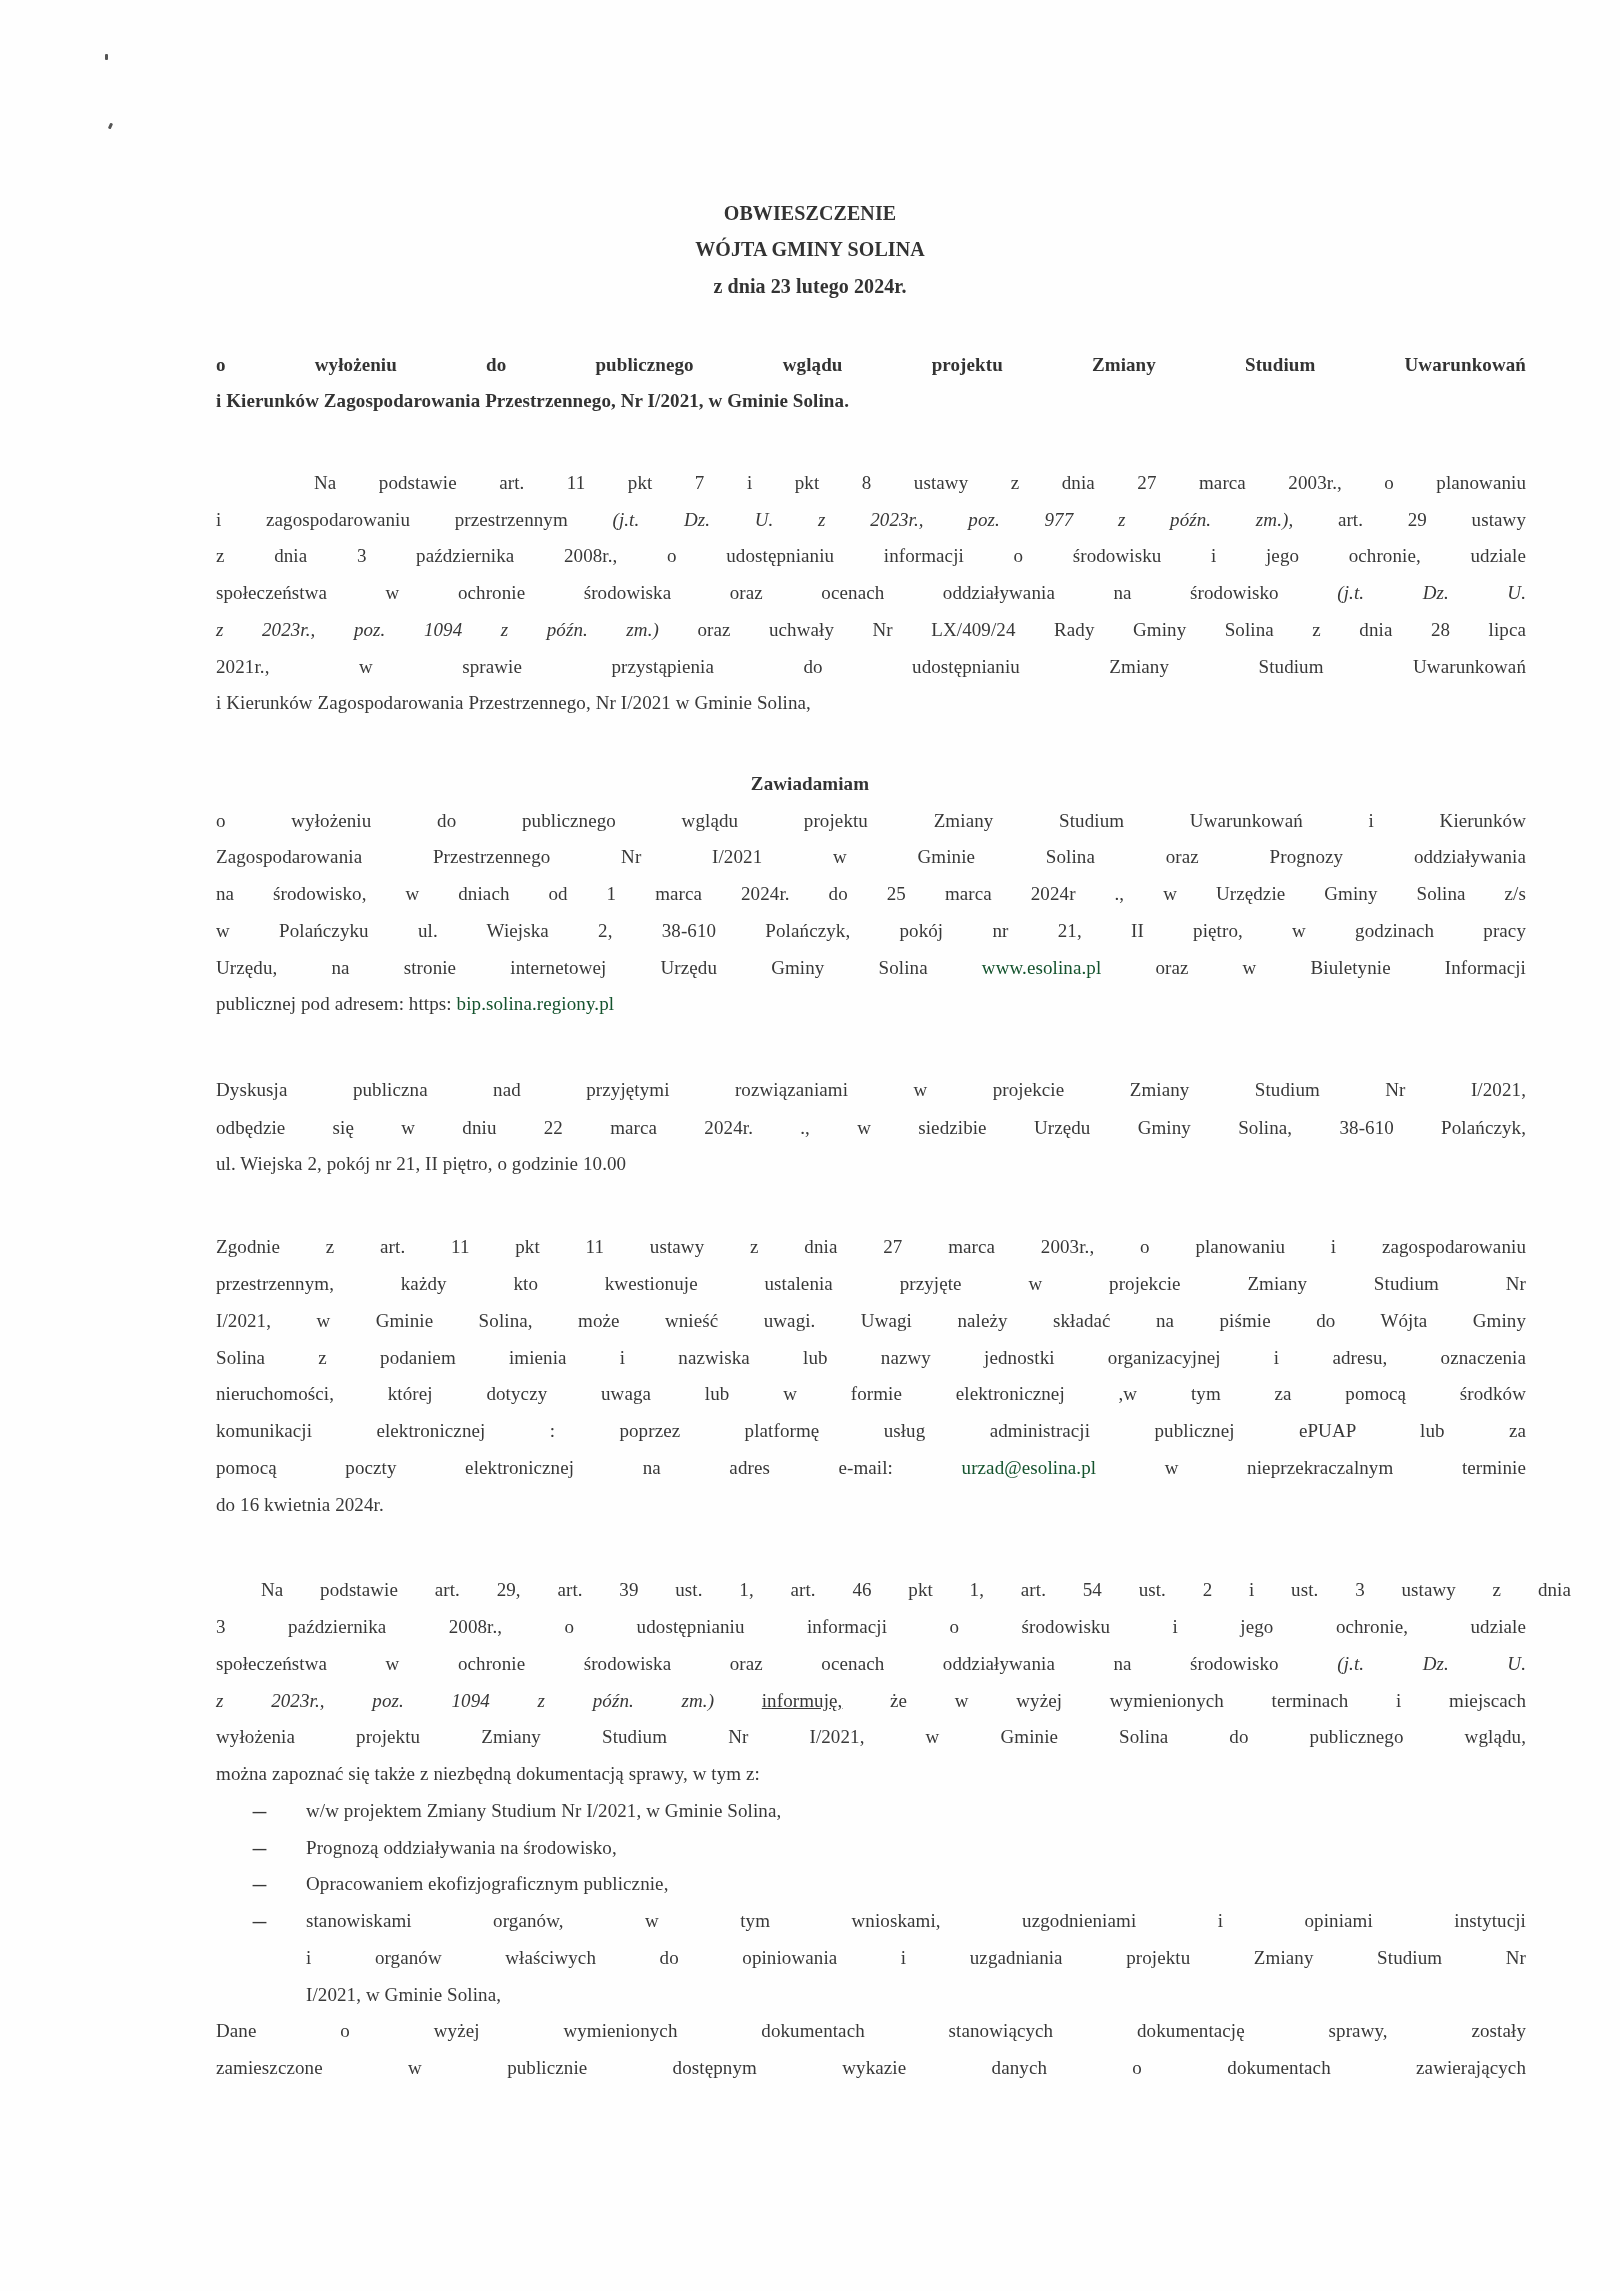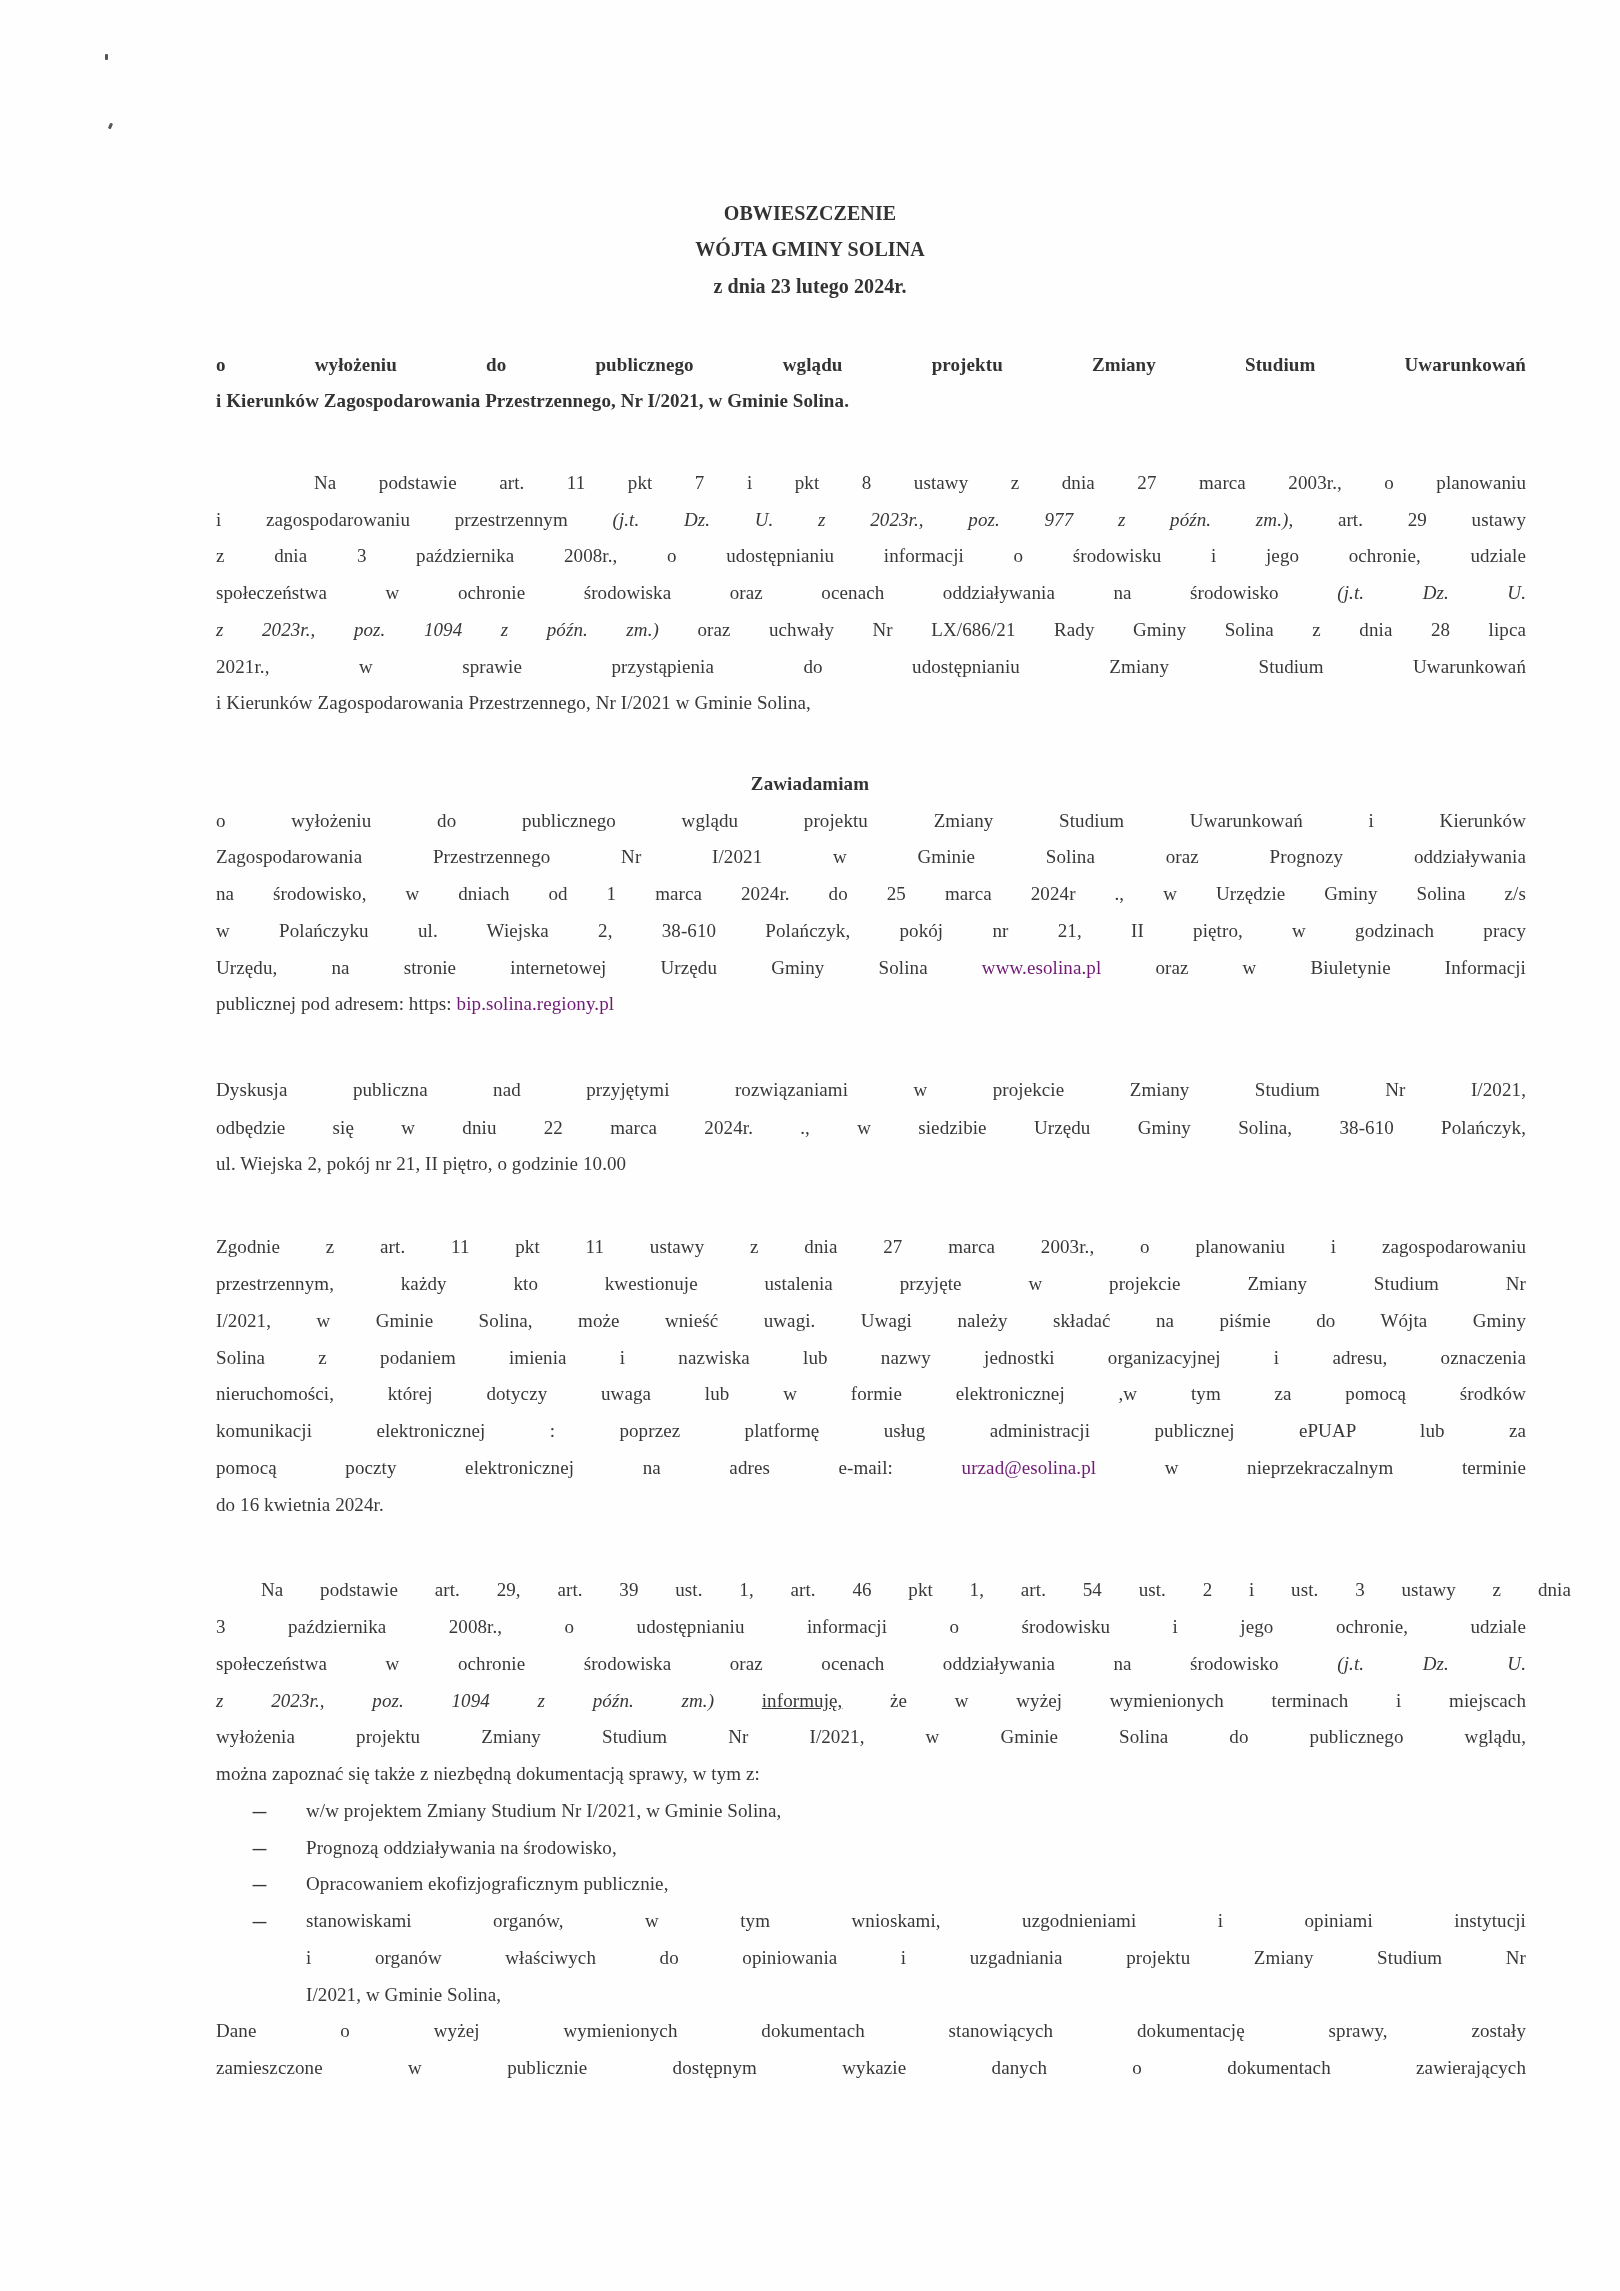--- a/index.html
+++ b/index.html
@@ -19,21 +19,21 @@
     letter-spacing: 0.1px;
   }
   .just { text-align: justify; text-align-last: justify; }
   .center { text-align: center; left: 0; width: 1620px; }
   .bold { font-weight: bold; color: #333; }
   .title { font-size: 20px; }
   .indent { padding-left: 98px; box-sizing: border-box; }
   .list-dash { position: absolute; left: 240px; width: 39px; text-align: center;
     font-family: "Liberation Serif", serif; font-size: 27px; line-height: 37px; color:#383838; }
   .list-line { left: 306px; width: 1220px; }
-  .link { color: #701a75; }
+  .link { color: #14532d; }
   i { font-style: italic; }
   .u { text-decoration: underline; }
 </style>
 </head>
 <body>
 
 <div class="page">
 
   <div class="mark" style="left:105px;top:54px;"></div>
   <div class="mark" style="left:109px;top:123px;transform:rotate(25deg);"></div>
@@ -42,21 +42,21 @@
   <div class="line center bold title" style="top:231px;">WÓJTA GMINY  SOLINA</div>
   <div class="line center bold title" style="top:268px;">z dnia   23 lutego 2024r.</div>
 
   <div class="line bold just" style="top:346px;">o wyłożeniu do publicznego wglądu projektu Zmiany Studium Uwarunkowań</div>
   <div class="line bold" style="top:382px;">i Kierunków Zagospodarowania Przestrzennego, Nr I/2021, w Gminie Solina.</div>
 
   <div class="line just indent" style="top:464px;">Na podstawie art. 11 pkt 7 i pkt 8 ustawy z dnia 27 marca 2003r., o planowaniu</div>
   <div class="line just" style="top:501px;"><span>i zagospodarowaniu przestrzennym </span><i>(j.t. Dz. U. z 2023r., poz. 977 z późn. zm.),</i><span> art. 29 ustawy</span></div>
   <div class="line just" style="top:537px;">z dnia 3 października 2008r., o udostępnianiu informacji o środowisku i jego ochronie, udziale</div>
   <div class="line just" style="top:574px;"><span>społeczeństwa w ochronie środowiska oraz ocenach oddziaływania na środowisko </span><i>(j.t. Dz. U.</i></div>
-  <div class="line just" style="top:611px;"><i>z 2023r., poz. 1094 z późn. zm.)</i><span> oraz uchwały Nr LX/686/21 Rady Gminy Solina z dnia 28 lipca</span></div>
+  <div class="line just" style="top:611px;"><i>z 2023r., poz. 1094 z późn. zm.)</i><span> oraz uchwały Nr LX/409/24 Rady Gminy Solina z dnia 28 lipca</span></div>
   <div class="line just" style="top:648px;">2021r., w sprawie przystąpienia do udostępnianiu Zmiany Studium Uwarunkowań</div>
   <div class="line" style="top:684px;">i Kierunków Zagospodarowania Przestrzennego, Nr I/2021 w Gminie Solina,</div>
 
   <div class="line center bold" style="top:765px;">Zawiadamiam</div>
 
   <div class="line just" style="top:802px;">o wyłożeniu do publicznego wglądu projektu Zmiany   Studium Uwarunkowań  i Kierunków</div>
   <div class="line just" style="top:838px;">Zagospodarowania Przestrzennego Nr I/2021 w Gminie Solina oraz Prognozy oddziaływania</div>
   <div class="line just" style="top:875px;">na środowisko, w dniach od 1 marca 2024r. do 25 marca 2024r ., w Urzędzie Gminy Solina z/s</div>
   <div class="line just" style="top:912px;">w Polańczyku ul. Wiejska 2, 38-610 Polańczyk, pokój nr 21,  II piętro, w godzinach pracy</div>
   <div class="line just" style="top:949px;"><span>Urzędu, na stronie internetowej Urzędu Gminy Solina </span><span class="link">www.esolina.pl</span><span> oraz w Biuletynie Informacji</span></div>

